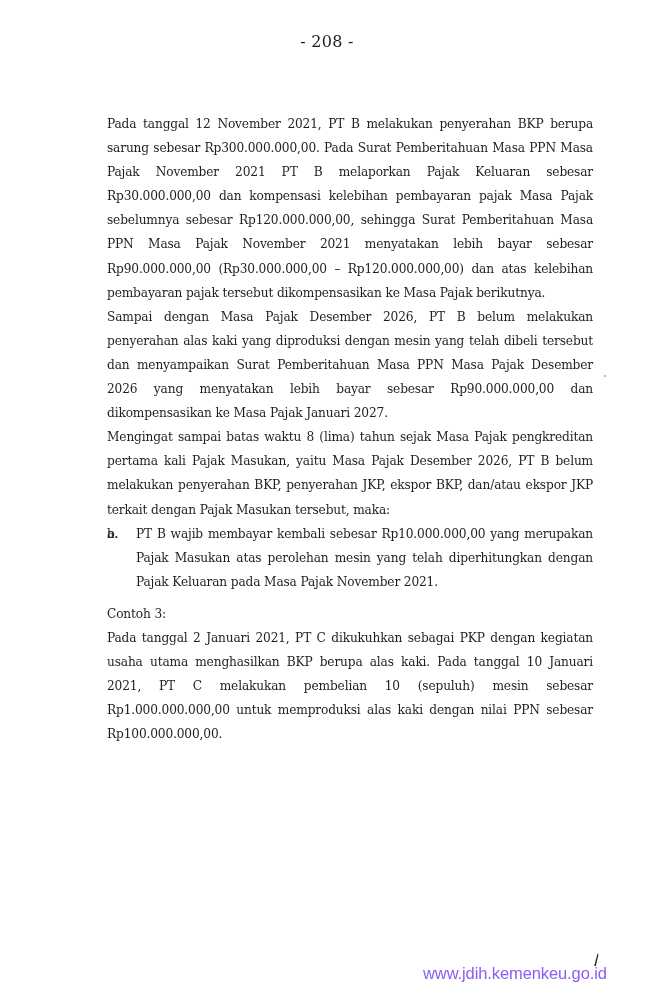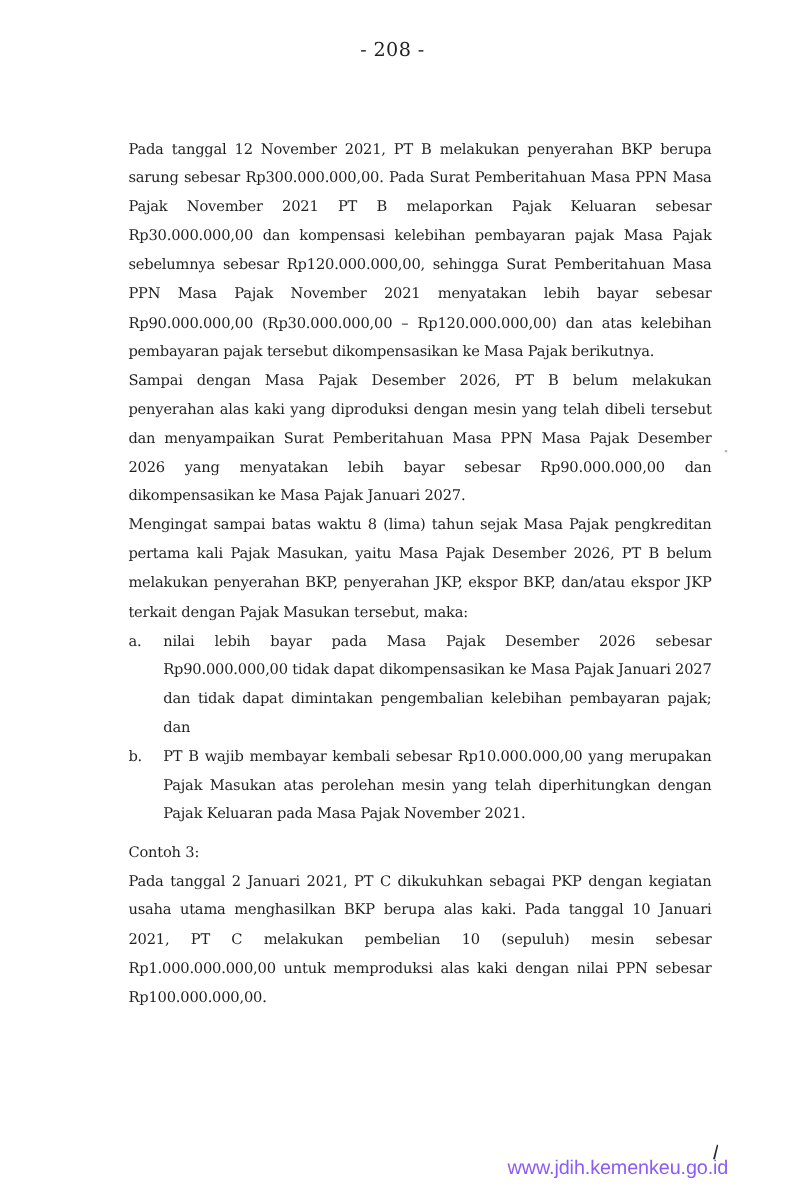--- a/index.html
+++ b/index.html
@@ -89,21 +89,20 @@
 <div class="margin-dot"></div>
 
 <div class="content">
   <p>Pada tanggal 12 November 2021, PT B melakukan penyerahan BKP berupa sarung sebesar Rp300.000.000,00. Pada Surat Pemberitahuan Masa PPN Masa Pajak November 2021 PT B melaporkan Pajak Keluaran sebesar Rp30.000.000,00 dan kompensasi kelebihan pembayaran pajak Masa Pajak sebelumnya sebesar Rp120.000.000,00, sehingga Surat Pemberitahuan Masa PPN Masa Pajak November 2021 menyatakan lebih bayar sebesar Rp90.000.000,00 (Rp30.000.000,00 – Rp120.000.000,00) dan atas kelebihan pembayaran pajak tersebut dikompensasikan ke Masa Pajak berikutnya.</p>
   <p>Sampai dengan Masa Pajak Desember 2026, PT B belum melakukan penyerahan alas kaki yang diproduksi dengan mesin yang telah dibeli tersebut  dan menyampaikan Surat Pemberitahuan Masa PPN Masa Pajak Desember 2026 yang menyatakan lebih bayar sebesar Rp90.000.000,00 dan dikompensasikan ke Masa Pajak Januari 2027.</p>
   <p>Mengingat sampai batas waktu 8 (lima) tahun sejak Masa Pajak pengkreditan pertama kali Pajak Masukan, yaitu Masa Pajak Desember 2026, PT B belum melakukan penyerahan BKP, penyerahan JKP, ekspor BKP, dan/atau ekspor JKP terkait dengan Pajak Masukan tersebut, maka:</p>
 
   <ul class="list">
     <li class="list-item">
       <span class="list-marker">a.</span>
-      <span>nilai lebih bayar pada Masa Pajak Desember 2026 sebesar Rp90.000.000,00 tidak dapat dikompensasikan ke Masa Pajak Januari 2027 dan tidak dapat dimintakan pengembalian kelebihan pembayaran pajak; dan</span>
     </li>
     <li class="list-item">
       <span class="list-marker">b.</span>
       <span>PT B wajib membayar kembali sebesar Rp10.000.000,00 yang merupakan Pajak Masukan atas perolehan mesin yang telah diperhitungkan dengan Pajak Keluaran pada Masa Pajak November 2021.</span>
     </li>
   </ul>
 
   <p class="heading">Contoh 3:</p>
   <p>Pada tanggal 2 Januari 2021, PT C dikukuhkan sebagai PKP dengan kegiatan usaha utama menghasilkan BKP berupa alas kaki.  Pada tanggal 10 Januari 2021, PT C melakukan pembelian 10 (sepuluh) mesin sebesar Rp1.000.000.000,00 untuk memproduksi alas kaki dengan nilai PPN sebesar Rp100.000.000,00.</p>
 </div>

